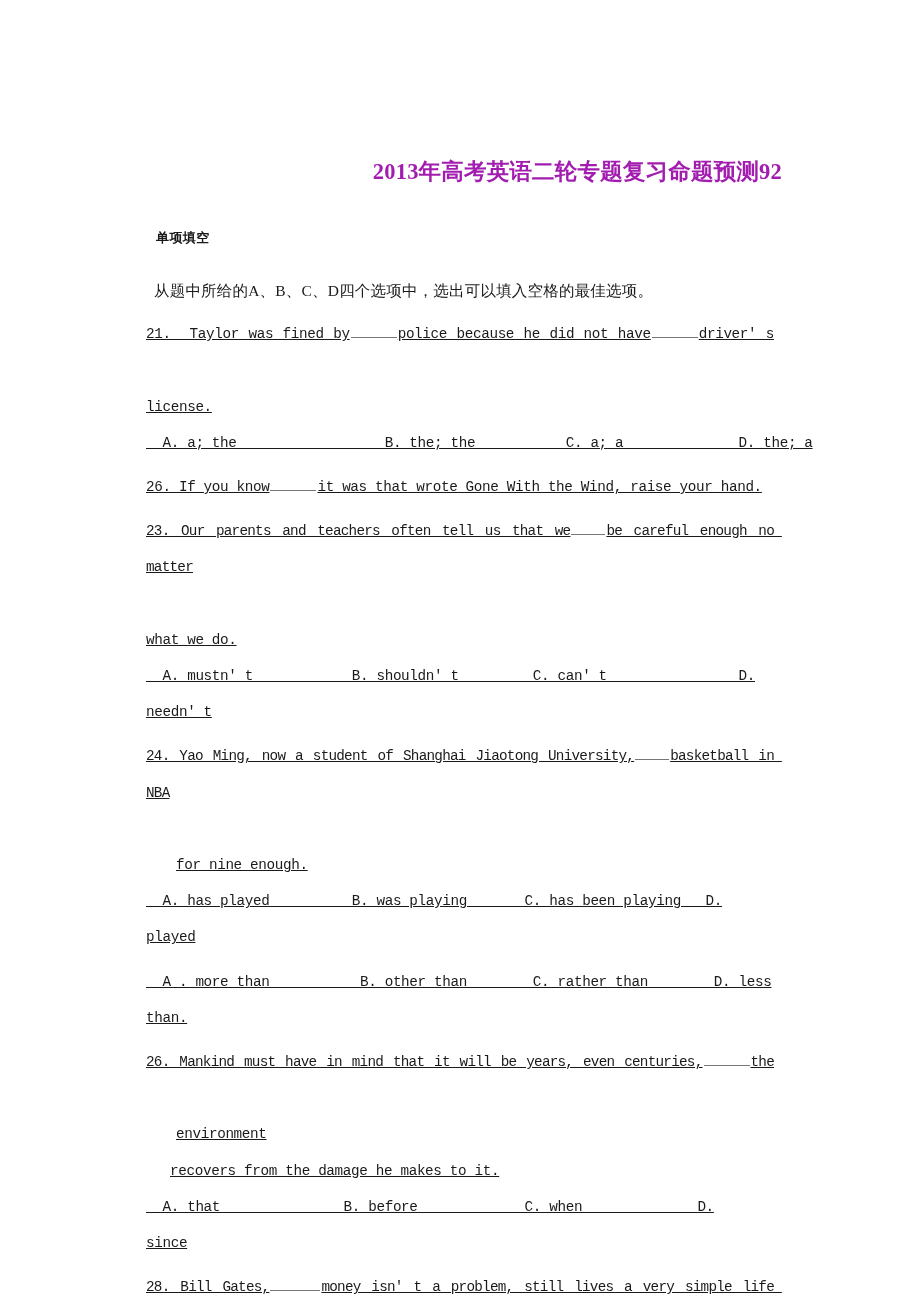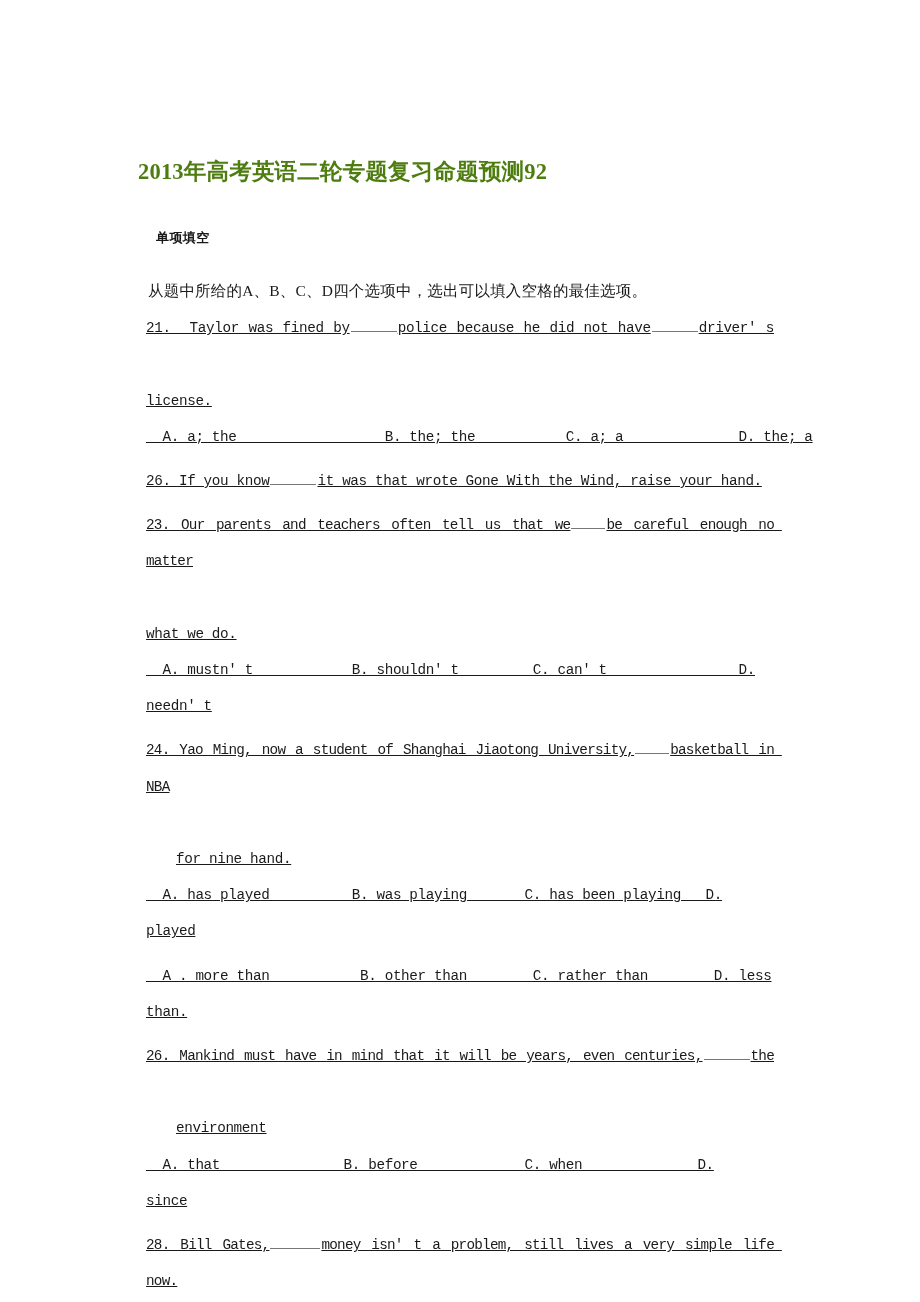--- a/index.html
+++ b/index.html
@@ -25,26 +25,26 @@
   }
   .content {
     position: absolute;
     left: 138px;
     top: 0;
     width: 644px;
   }
 
   
   .doc-title {
-    color: #4d7c0f;
+    color: #a21caf;
     font-family: "Liberation Serif", "DejaVu Serif", serif;
     font-weight: bold;
     font-size: 22.5px;
     line-height: 1.2;
-    text-align: left;
+    text-align: right;
     margin: 0;
     padding-top: 158px;
     letter-spacing: 0.2px;
     white-space: nowrap;
   }
 
   
   .section-heading {
     font-family: "DejaVu Sans", "Liberation Sans", sans-serif;
     font-weight: bold;
@@ -53,21 +53,21 @@
     margin: 18px;
     padding-top: 27px;
     letter-spacing: 0.4px;
   }
 
   
   .instruction {
     font-family: "Liberation Serif", "DejaVu Serif", serif;
     font-size: 15.5px;
     line-height: 1.2;
-    margin: 10px;
+    margin: 16px;
     padding-top: 18px;
     letter-spacing: 0.2px;
   }
 
   
   .qblock {
     margin: 8px;
     padding: 0;
     text-decoration: underline;
   }
@@ -142,33 +142,34 @@
 
     <div class="qblock">
       <div class="line tight justify-full"><span>23. Our parents and teachers often tell us that we</span><span class="blank w4"></span><span>be careful enough no matter</span></div>
       <div class="line">what we do.</div>
       <div class="line opts">  A. mustn' t            B. shouldn' t         C. can' t                D.</div>
       <div class="line">needn' t</div>
     </div>
 
     <div class="qblock">
       <div class="line tight justify-full"><span>24. Yao Ming, now a student of Shanghai Jiaotong University,</span><span class="blank w4"></span><span>basketball in NBA</span></div>
-      <div class="line indent2">for nine hand.</div>
+      <div class="line indent2">for nine enough.</div>
       <div class="line opts">  A. has played          B. was playing       C. has been playing   D.</div>
       <div class="line">played</div>
     </div>
 
     <div class="qblock">
       <div class="line opts">  A . more than           B. other than        C. rather than        D. less</div>
       <div class="line">than.</div>
     </div>
 
     <div class="qblock">
       <div class="line tight justify-full"><span>26. Mankind must have in mind that it will be years, even centuries,</span><span class="blank w1"></span><span>the</span></div>
       <div class="line indent2">environment</div>
+      <div class="line indent1">recovers from the damage he makes to it.</div>
       <div class="line opts">  A. that               B. before             C. when              D.</div>
       <div class="line">since</div>
     </div>
 
 
     <div class="qblock">
       <div class="line tight"><span>28. Bill Gates,</span><span class="blank w5"></span><span>money isn' t a problem, still lives a very simple life now.</span></div>
     </div>
 
   </div>

